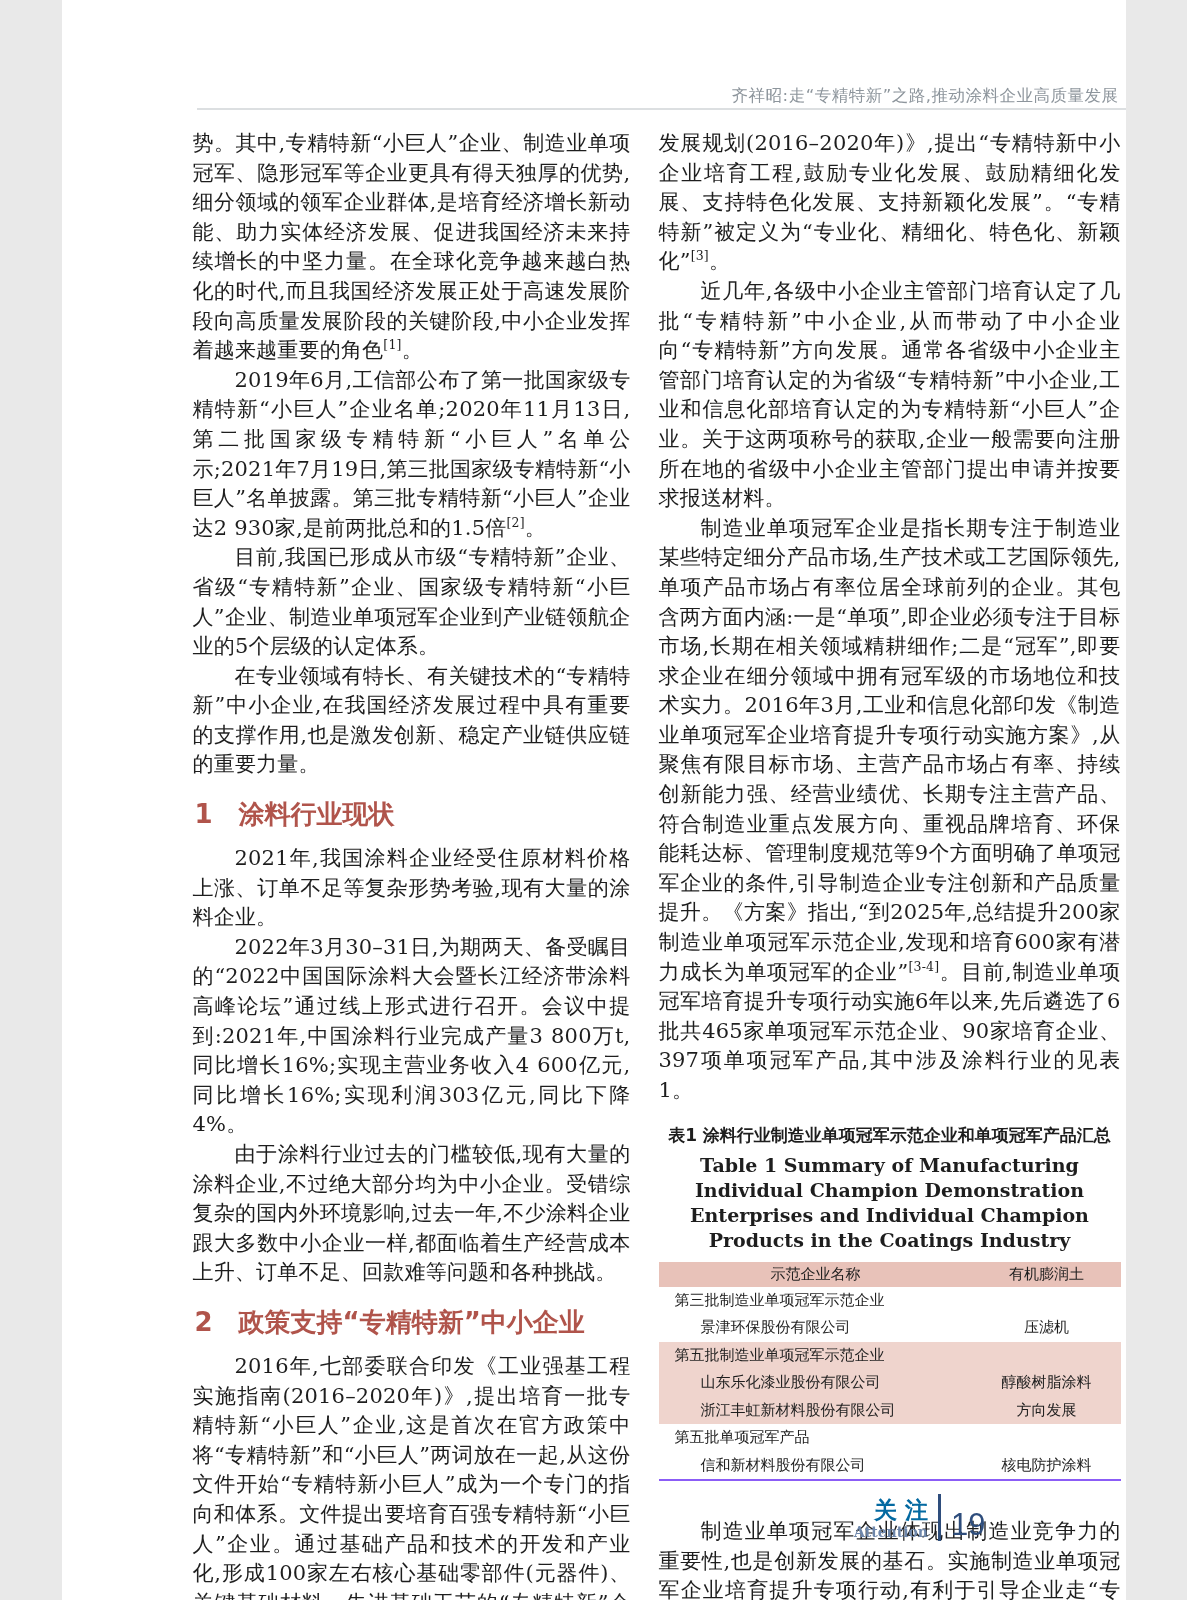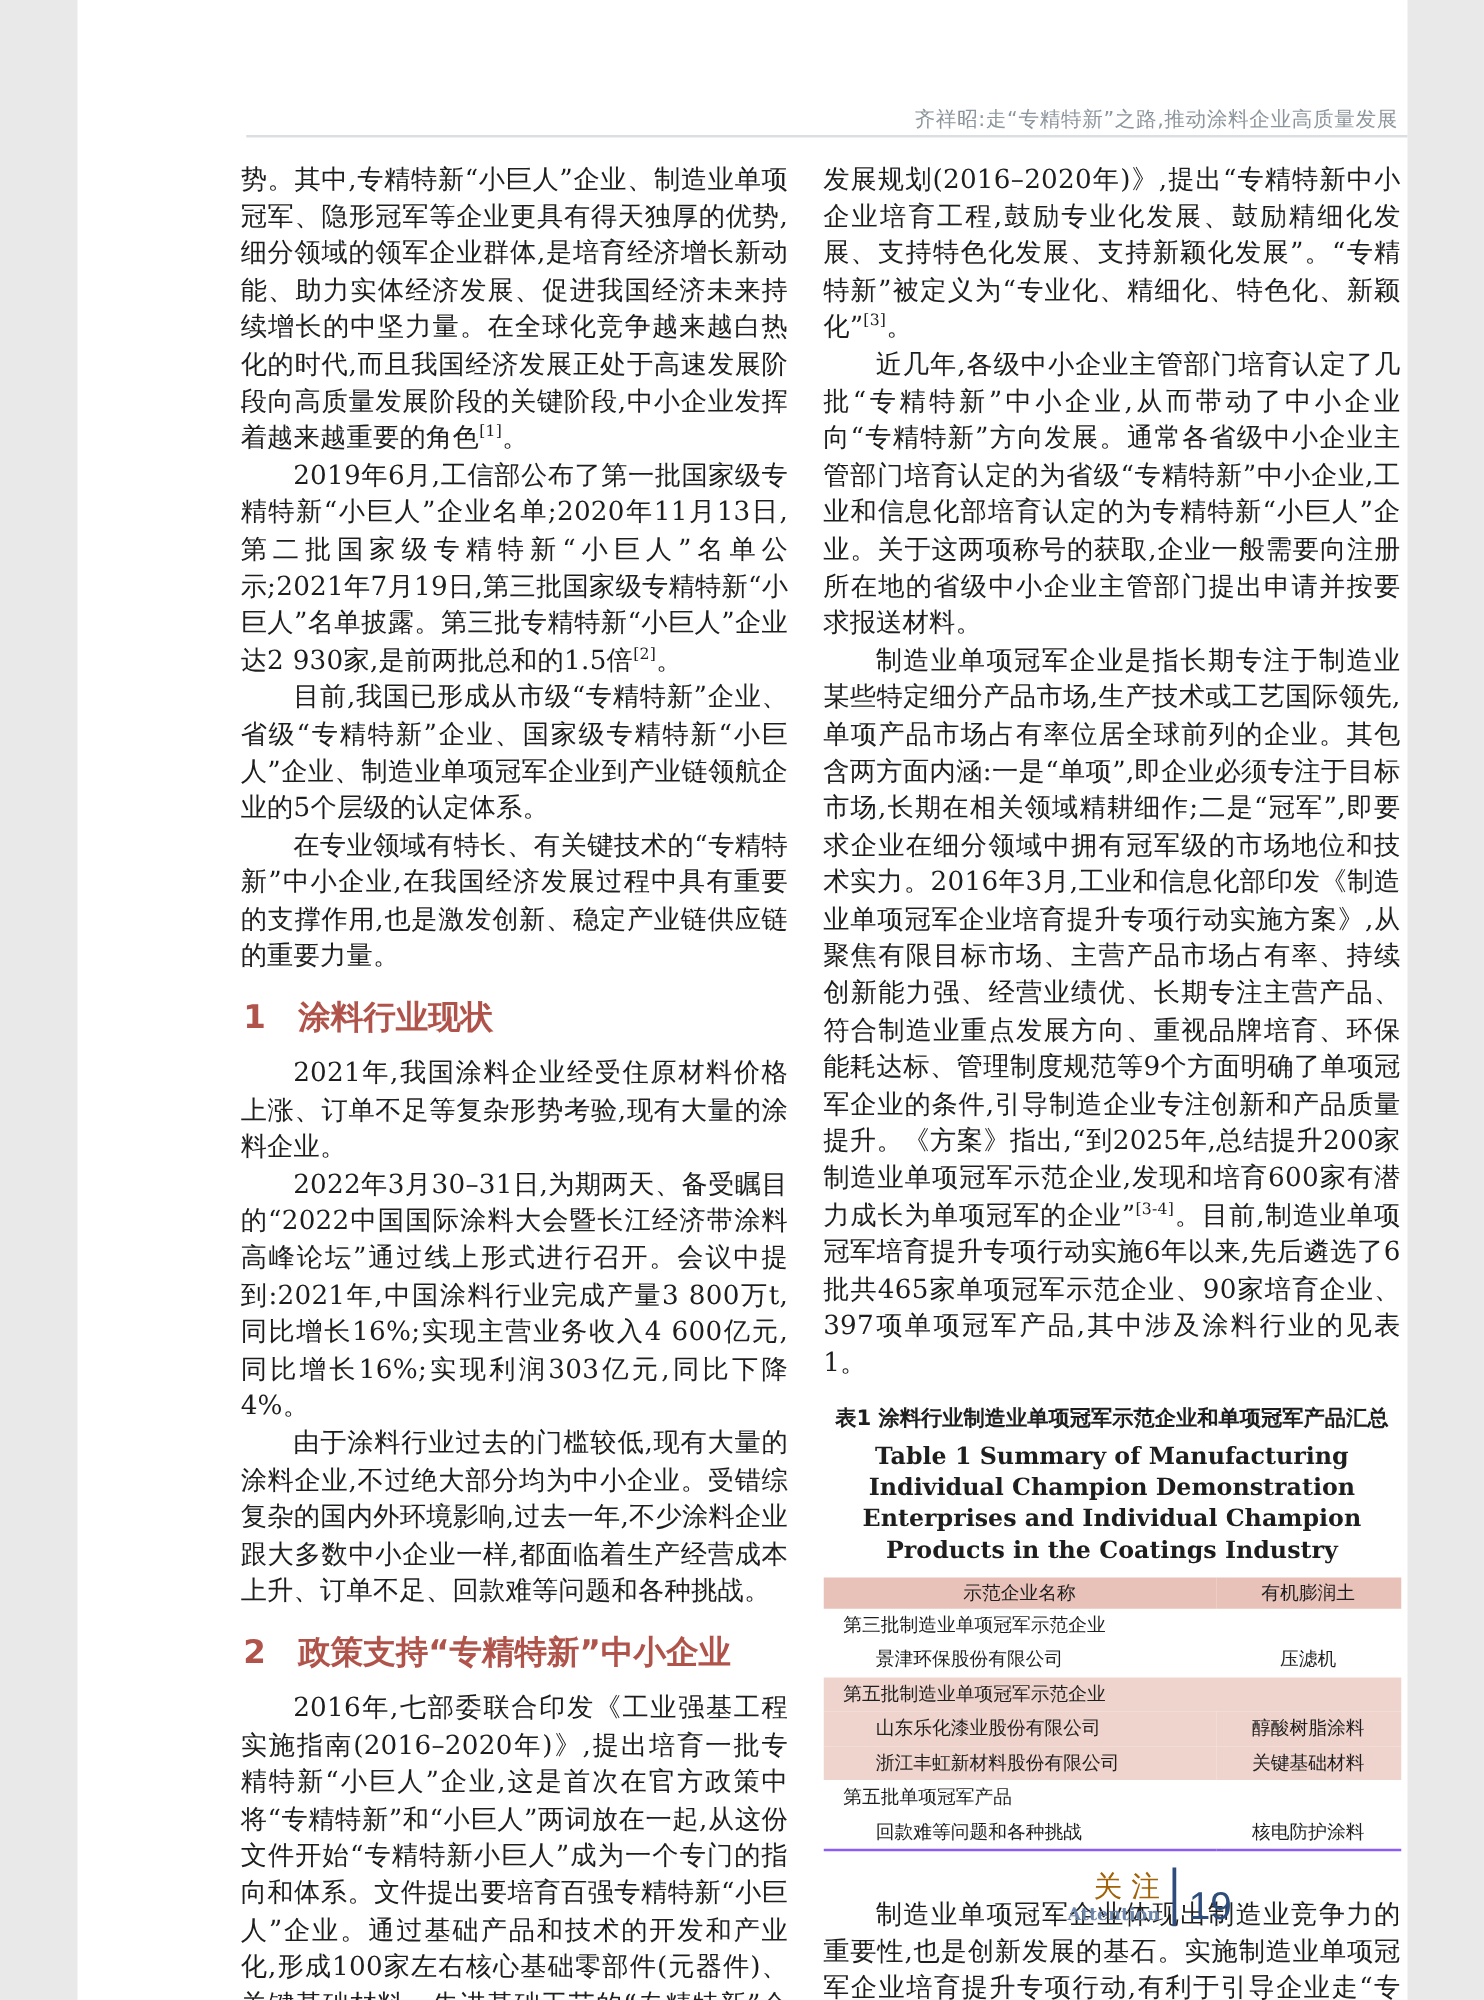--- a/index.html
+++ b/index.html
@@ -29,22 +29,22 @@
   thead th{background:#e8c2b9;font-weight:normal;padding:3px 0;text-align:center;}
   tbody td{padding:2px 0;line-height:23.5px;}
   tr.band td{background:#efd4cd;}
   td.group{padding-left:16px;}
   td.company{padding-left:42px;}
   td.product{width:32%;text-align:center;}
   .after-table{margin-top:36px;}
   
   .footer{position:absolute;top:1494px;right:140px;display:flex;align-items:flex-end;gap:10px;}
   .footer-sec{text-align:right;}
-  .footer-zh{font-family:"DejaVu Sans",sans-serif;font-size:23px;font-weight:normal;
-             color:#a16207;line-height:26px;}
+  .footer-zh{font-family:"DejaVu Sans",sans-serif;font-size:23px;font-weight:bold;
+             color:#0369a1;line-height:26px;}
   .footer-en{font-family:"DejaVu Serif",serif;font-weight:bold;font-size:14px;color:#6e87ab;
              line-height:18px;}
   .footer-bar{width:3px;height:47px;background:#2e4d7c;}
   .footer-num{font-family:Liberation Sans, sans-serif;font-size:31px;line-height:33px;color:#2e4d7c;}
 </style>
 </head>
 <body>
 
 <div class="page">
 
@@ -90,27 +90,27 @@
             </tr>
             <tr class="band">
               <td colspan="2" class="group">第五批制造业单项冠军示范企业</td>
             </tr>
             <tr class="band">
               <td class="company">山东乐化漆业股份有限公司</td>
               <td class="product">醇酸树脂涂料</td>
             </tr>
             <tr class="band">
               <td class="company">浙江丰虹新材料股份有限公司</td>
-              <td class="product">关键基础材料</td>
+              <td class="product">方向发展</td>
             </tr>
             <tr>
               <td colspan="2" class="group">第五批单项冠军产品</td>
             </tr>
             <tr>
-              <td class="company">回款难等问题和各种挑战</td>
+              <td class="company">信和新材料股份有限公司</td>
               <td class="product">核电防护涂料</td>
             </tr>
           </tbody>
       </table>
     </div>
 
     <p class="p ind after-table">制造业单项冠军企业体现出制造业竞争力的重要性,也是创新发展的基石。实施制造业单项冠军企业培育提升专项行动,有利于引导企业走“专精特新”</p>
   </div>
 
   <div class="footer">

